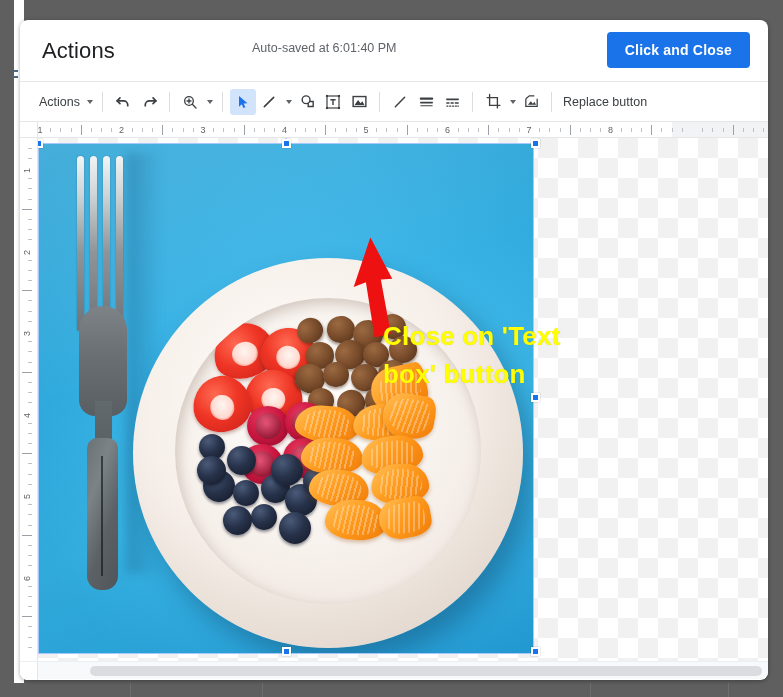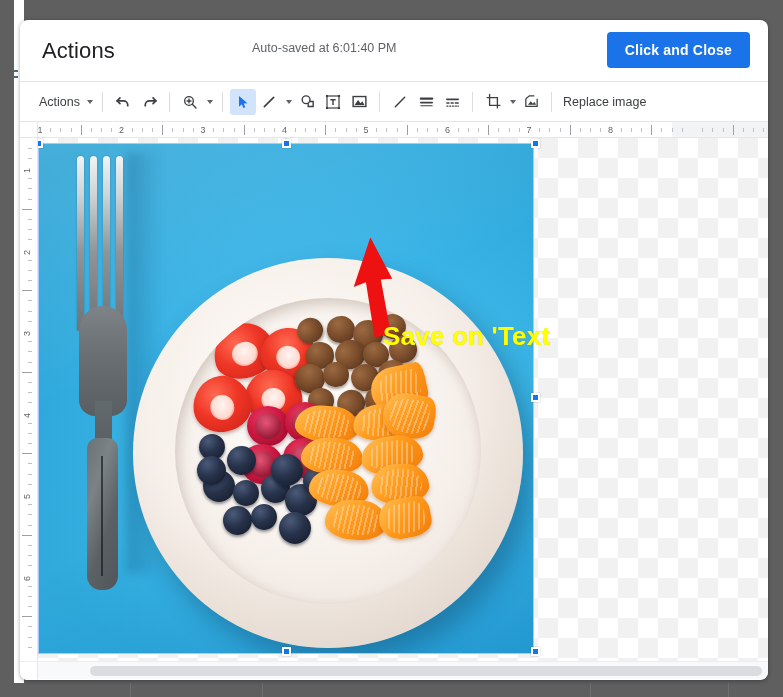--- a/index.html
+++ b/index.html
@@ -451,21 +451,21 @@
     <div class="tb-icon">
       <svg width="17" height="17" viewBox="0 0 24 24" fill="none" stroke="#3c4043" stroke-width="1.8">
         <path d="M4 8 v11 h16 V8"></path>
         <path d="M4 8 L9 4 h7"></path>
         <path d="M7 16.5 L11 11.5 L14 15 L16 12.5 L18.5 16.5 Z" fill="#3c4043" stroke="none"></path>
       </svg>
     </div>
 
     <div class="tb-sep"></div>
 
-    <div class="tb-replace">Replace image</div>
+    <div class="tb-replace">Replace button</div>
   </div>
 
   <div class="ruler-h">
     <div class="rtrack"></div>
     <div class="corner"></div>
     <div class="tail"></div>
     <div id="hruler-ticks">
         <div class="rnum" style="left: 20px;">1</div>
         <div class="rtick" style="left: 30.1875px;"></div>
         <div class="rtick" style="left: 40.375px;"></div>
@@ -692,21 +692,22 @@
         <div class="handle" style="left:243px; top:503px;"></div>
       </div>
 
       <svg class="arrow-svg" width="120" height="110" viewBox="0 0 120 110">
         <g fill="#ee1111">
           <path d="M22 2 L52 38 L41 41 L62 92 L47 99 L27 47 L16 54 Z" transform="rotate(12 40 50)"></path>
         </g>
       </svg>
 
       <div class="caption">
-        <div>Save on 'Text</div>
+        <div>Close on 'Text</div>
+        <div>box' button</div>
       </div>
 
     </div>
   </div>
 
   <div class="hscroll-row">
     <div class="hscroll-corner"></div>
     <div class="hscroll-track">
       <div class="hscroll-thumb"></div>
     </div>

